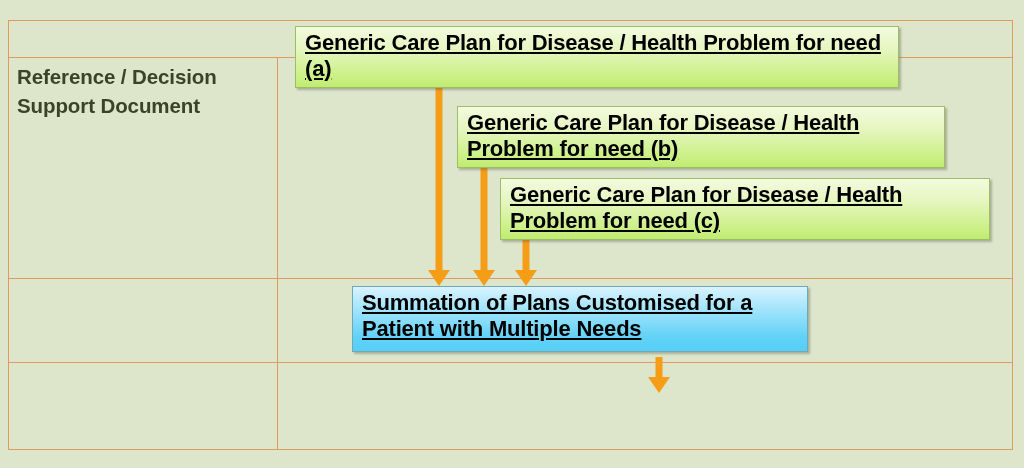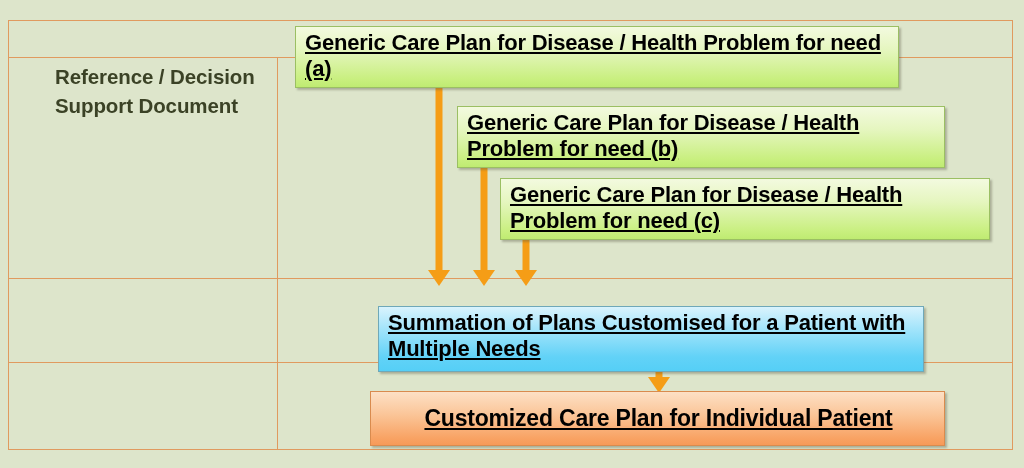--- a/index.html
+++ b/index.html
@@ -90,21 +90,21 @@
 
 <div id="stage">
 
   <div class="tbl">
     <div class="rowline" style="top:36px;"></div>
     <div class="rowline" style="top:257px;"></div>
     <div class="rowline" style="top:341px;"></div>
     <div class="collline" style="left:268px;top:36px;height:392px;"></div>
   </div>
 
-  <div class="lbl" style="left:17px;top:62px;width:250px;margin-left:38px;">Reference / Decision
+  <div class="lbl" style="left:17px;top:62px;width:250px;">Reference / Decision
 Support Document</div>
 
 
 
   <div class="arrow" style="left:427px;top:88px;width:24px;height:198px;">
     <div class="shaft" style="height:182px;"></div>
     <div class="head"></div>
   </div>
 
   <div class="arrow" style="left:472px;top:168px;width:24px;height:118px;">
@@ -121,17 +121,16 @@
     <div class="shaft" style="height:20px;"></div>
     <div class="head"></div>
   </div>
 
   <div class="box box-green" style="left:295px;top:26px;width:604px;height:62px;">Generic Care Plan for Disease / Health Problem for need (a)</div>
 
   <div class="box box-green" style="left:457px;top:106px;width:488px;height:62px;">Generic Care Plan for Disease / Health Problem for need (b)</div>
 
   <div class="box box-green" style="left:500px;top:178px;width:490px;height:62px;">Generic Care Plan for Disease / Health Problem for need (c)</div>
 
-  <div class="box box-blue" style="left:378px;top:286px;width:546px;height:66px;margin-top:20px;">Summation of Plans Customised for a Patient with Multiple Needs</div>
+  <div class="box box-blue" style="left:352px;top:286px;width:456px;height:66px;">Summation of Plans Customised for a Patient with Multiple Needs</div>
 
-  <div class="box box-orange" style="left:370px;top:391px;width:575px;height:55px;">Customized Care Plan for Individual Patient</div>
 
 </div>
 
 </body></html>

